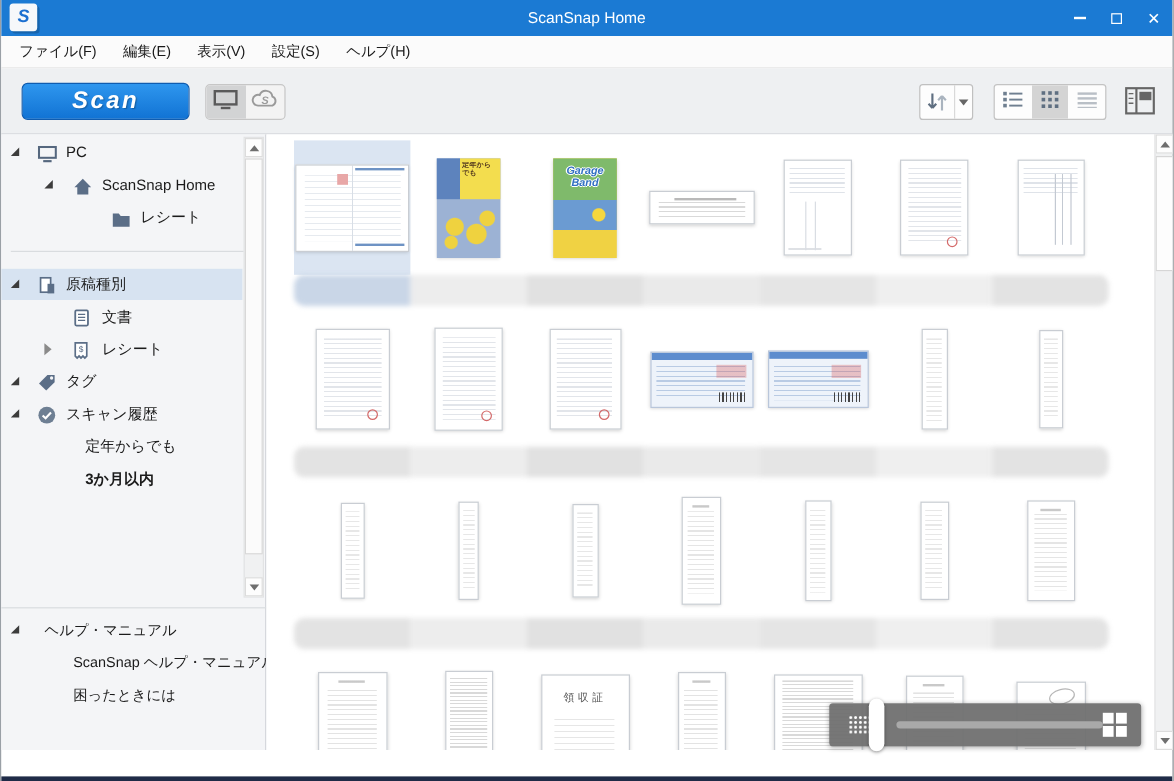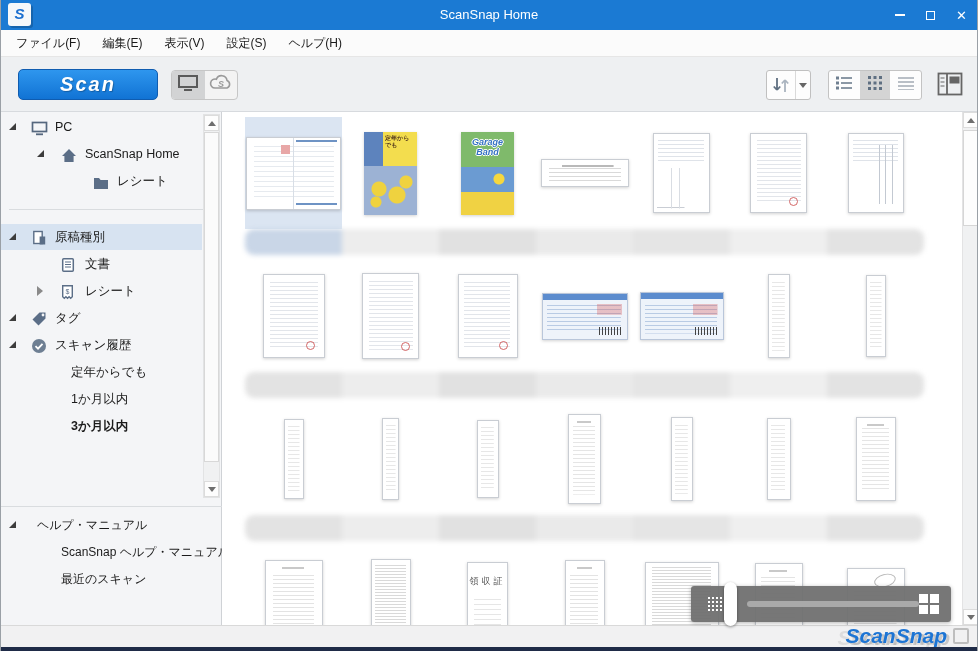--- a/index.html
+++ b/index.html
@@ -389,23 +389,20 @@
           <span class="tree-icon" style="left: 30px;"><svg width="16" height="16" viewBox="0 0 16 16">
               <circle cx="8" cy="8" r="7" fill="#6e7f93"></circle>
               <path d="M4.5 8.2 L7 10.6 L11.5 5.8" stroke="#fff" stroke-width="1.8" fill="none"></path>
             </svg></span>
           <span class="tree-label" style="left: 54px;">スキャン履歴</span>
         </div>
         <div class="tree-row">
           <span class="tree-label" style="left: 70px;">定年からでも</span>
         </div>
         <div class="tree-row">
-          <span class="tree-label" style="left: 70px;">1か月以内</span>
-        </div>
-        <div class="tree-row">
           <span class="tree-label" style="left: 70px; font-weight: bold;">3か月以内</span>
         </div>
       </div>
     <div class="tree-scroll">
       <div class="sb-btn" style="top:0">
           <span class="sb-arrow-up"></span>
         </div>
       <div class="tree-thumb"></div>
       <div class="sb-btn" style="bottom:0">
           <span class="sb-arrow-down"></span>
@@ -414,21 +411,21 @@
     <div class="side-sep2"></div>
     <div class="help-tree" id="help-tree">
         <div class="tree-row">
           <span class="exp expanded" style="left: 8px;"></span>
           <span class="tree-label" style="left: 36px;">ヘルプ・マニュアル</span>
         </div>
         <div class="tree-row">
           <span class="tree-label" style="left: 60px;">ScanSnap ヘルプ・マニュアル</span>
         </div>
         <div class="tree-row">
-          <span class="tree-label" style="left: 60px;">最近のスキャン</span>
+          <span class="tree-label" style="left: 60px;">困ったときには</span>
         </div>
       </div>
   </div>
 
   <div class="content" id="grid">
       <div class="row">
         <div class="thumb-zone">
           <div class="cell selected">
             <div class="th t-doc-spread" style="width: 95px; height: 73px;"></div>
           </div>
@@ -535,21 +532,21 @@
       </div>
       <div class="row">
         <div class="thumb-zone">
           <div class="cell">
             <div class="th t-receipt" style="width: 58px; height: 84px;"></div>
           </div>
           <div class="cell">
             <div class="th t-receipt-dense" style="width: 40px; height: 86px;"></div>
           </div>
           <div class="cell">
-            <div class="th t-receipt-ryo" style="width: 41px; height: 80px;">
+            <div class="th t-receipt-ryo" style="width: 74px; height: 80px;">
               <span class="cov-ryo">領収証</span>
             </div>
           </div>
           <div class="cell">
             <div class="th t-receipt" style="width: 40px; height: 84px;"></div>
           </div>
           <div class="cell">
             <div class="th t-receipt-dense" style="width: 74px; height: 80px;"></div>
           </div>
           <div class="cell">
@@ -572,19 +569,15 @@
       </div>
   </div>
 
   <div class="zoom-overlay">
     <div class="zgrid-small"></div>
     <div class="zoom-handle"></div>
     <div class="zoom-track"></div>
     <div class="zgrid-big"></div>
   </div>
 
-  <div class="statusbar">
-    <div class="watermark">ScanSnap</div>
-    <div class="seal"></div>
-  </div>
   <div class="bottom-border"></div>
 
 </div>
 
 </body></html>

